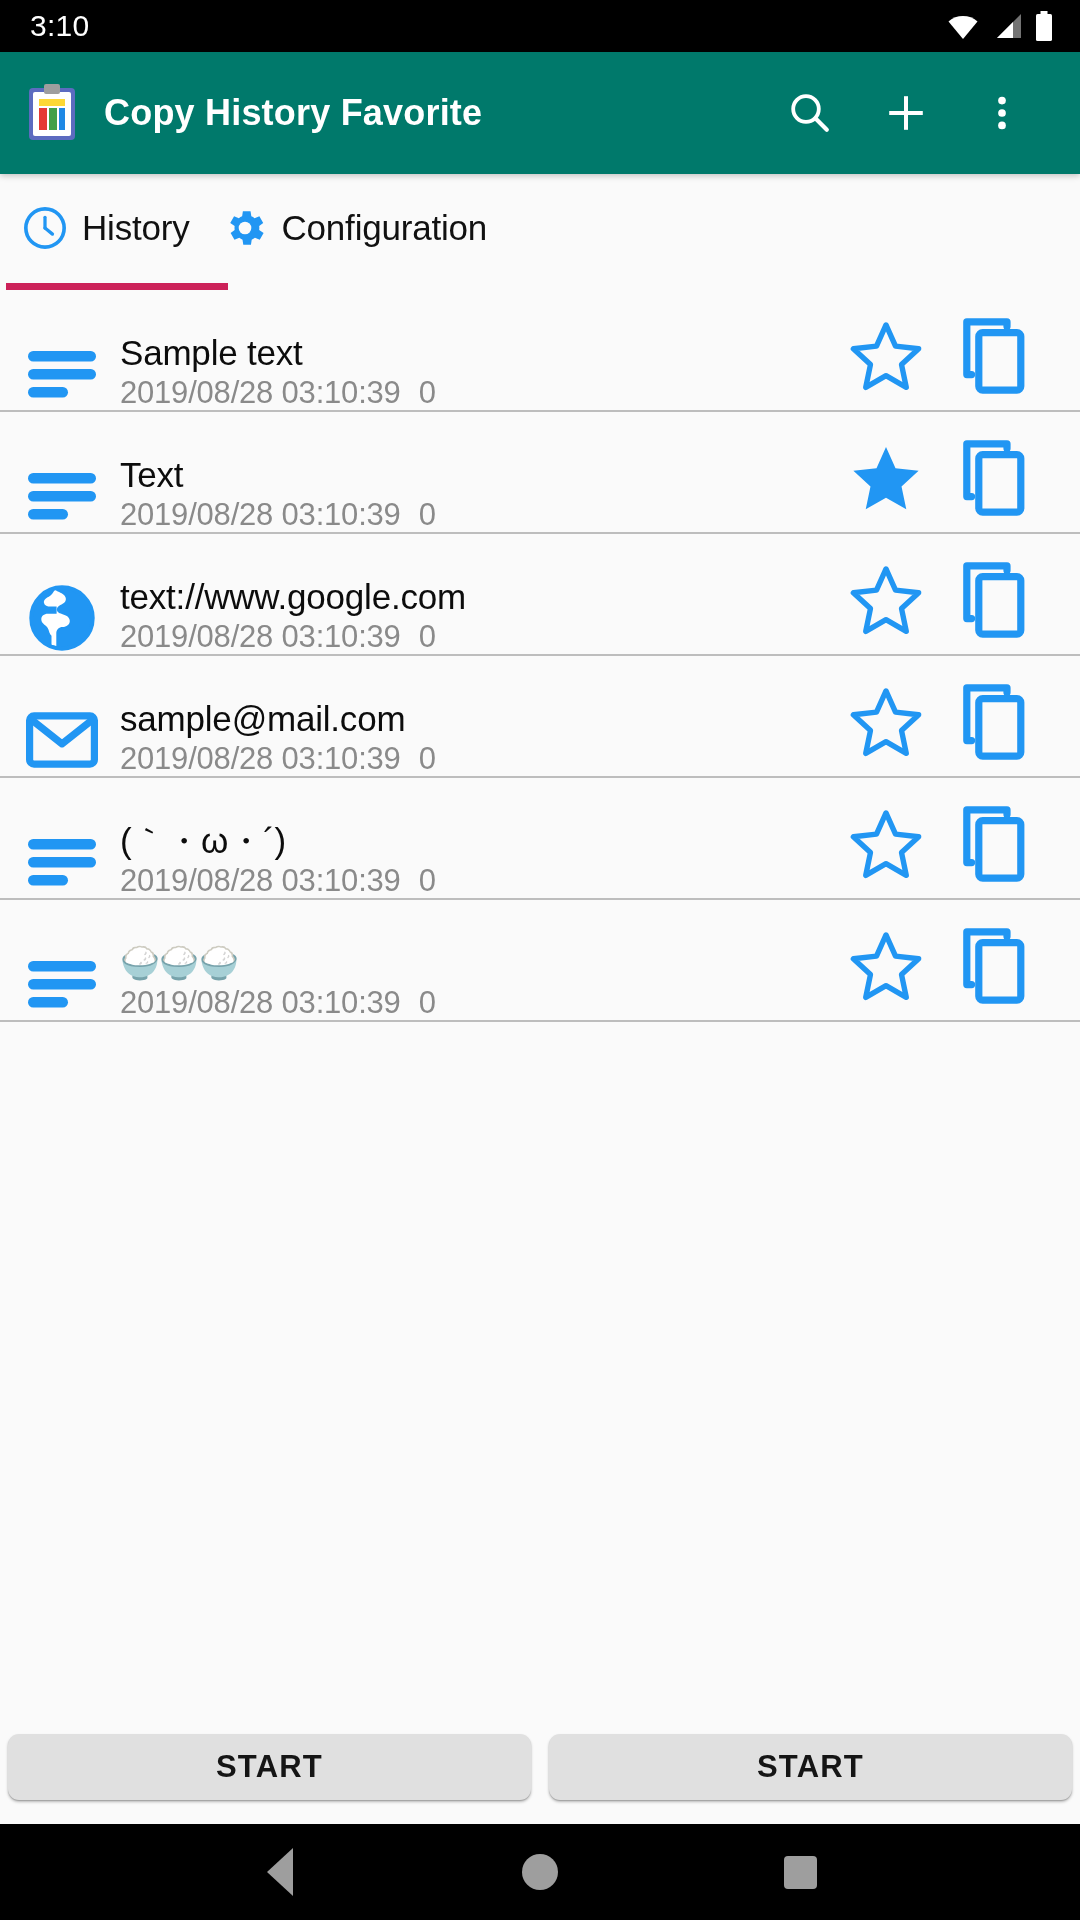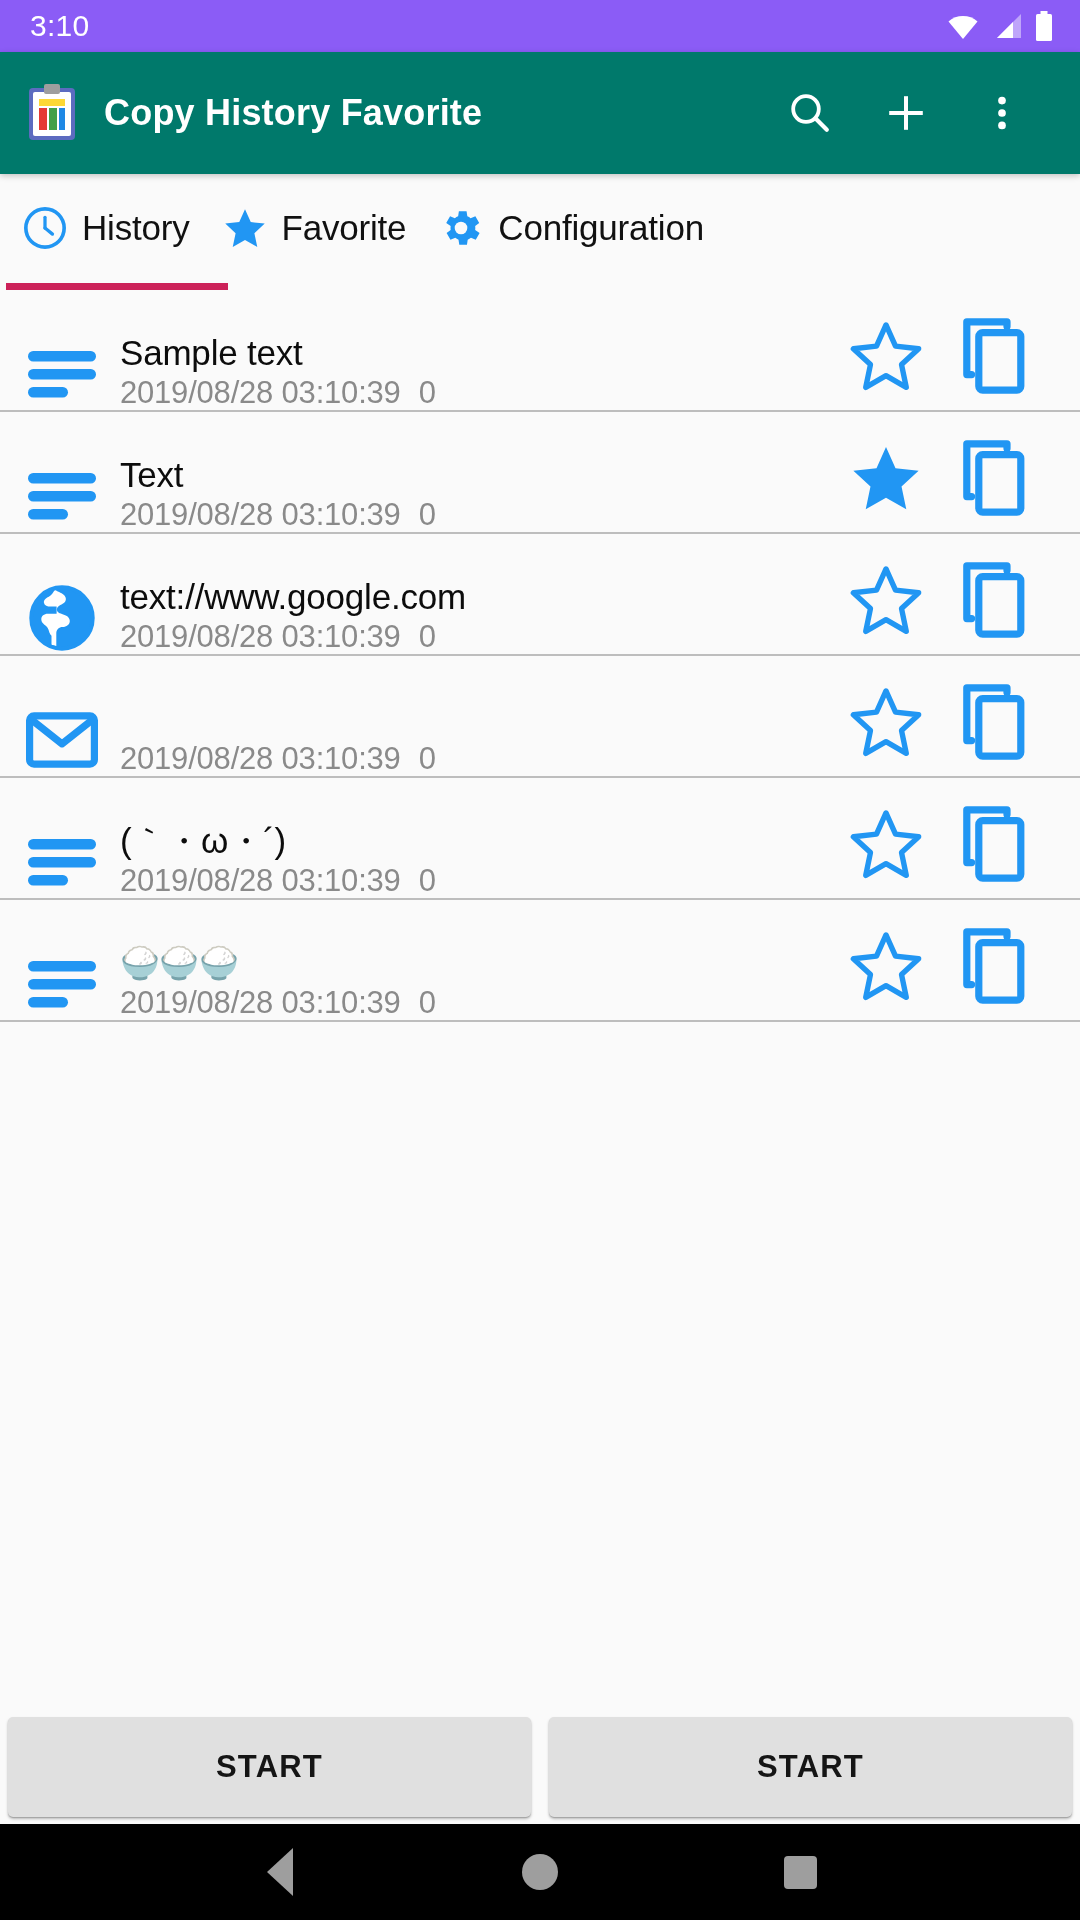--- a/index.html
+++ b/index.html
@@ -18,21 +18,21 @@
     height: 1920px;
     display: flex;
     flex-direction: column;
     background: #fafafa;
   }
 
   
   .status-bar {
     height: 52px;
     flex: 0 0 52px;
-    background: #8b5cf6;
+    background: #000000;
     display: flex;
     align-items: center;
     padding: 0 26px 0 30px;
     color: #ffffff;
   }
   .status-clock {
     font-size: 30px;
     font-weight: 400;
     letter-spacing: 0.3px;
     color: #ffffff;
@@ -207,24 +207,24 @@
     flex: 0 0 104px;
     height: 104px;
     display: flex;
     align-items: center;
     gap: 18px;
     padding: 0 8px 10px 8px;
     background: #fafafa;
   }
   .mat-button {
     flex: 1 1 0;
-    height: 100px;
+    height: 66px;
     background: #e0e0e0;
     border: none;
-    border-radius: 5px;
+    border-radius: 11px;
     box-shadow: 0 2px 3px rgba(0,0,0,0.26), 0 1px 1px rgba(0,0,0,0.16);
     font-family: "Liberation Sans", sans-serif;
     font-size: 31px;
     font-weight: bold;
     color: #151515;
     letter-spacing: 1.2px;
     cursor: pointer;
   }
 
   
@@ -340,28 +340,20 @@
       <span class="tab-icon">
         <svg width="46" height="46" viewBox="0 0 24 24">
           <circle cx="12" cy="12" r="10" fill="none" stroke="#2196F3" stroke-width="1.9"></circle>
           <line x1="12" y1="6.4" x2="12" y2="12" stroke="#2196F3" stroke-width="1.7" stroke-linecap="round"></line>
           <line x1="12" y1="12" x2="15.9" y2="15.2" stroke="#2196F3" stroke-width="1.7" stroke-linecap="round"></line>
         </svg>
       </span>
       <span class="tab-label">History</span>
     </div>
 
-    <div class="tab">
-      <span class="tab-icon">
-        <svg width="46" height="46" viewBox="0 0 24 24">
-          <path d="M12 2.2 L15.0 8.9 L22.3 9.7 L16.9 14.7 L18.4 21.9 L12 18.2 L5.6 21.9 L7.1 14.7 L1.7 9.7 L9.0 8.9 Z" fill="#2196F3"></path>
-        </svg>
-      </span>
-      <span class="tab-label">Favorite</span>
-    </div>
 
     <div class="tab">
       <span class="tab-icon">
         <svg width="46" height="46" viewBox="0 0 24 24">
           <path d="M19.4 13a7.5 7.5 0 0 0 0-2l2.1-1.6-2-3.5-2.5 1a7.6 7.6 0 0 0-1.7-1l-.4-2.7h-4l-.4 2.7a7.6 7.6 0 0 0-1.7 1l-2.5-1-2 3.5L6.6 11a7.5 7.5 0 0 0 0 2l-2.1 1.6 2 3.5 2.5-1a7.6 7.6 0 0 0 1.7 1l.4 2.7h4l.4-2.7a7.6 7.6 0 0 0 1.7-1l2.5 1 2-3.5z" fill="#2196F3"></path>
           <circle cx="12" cy="12" r="3.3" fill="#fafafa"></circle>
         </svg>
       </span>
       <span class="tab-label">Configuration</span>
     </div>
@@ -467,20 +459,21 @@
     </div>
 
     <div class="row">
       <span class="row-icon">
         <svg width="74" height="58" viewBox="0 0 26 20">
           <rect x="1.3" y="1.3" width="23.4" height="17.4" rx="1.6" fill="none" stroke="#2196F3" stroke-width="2.6"></rect>
           <path d="M2.4 3.0 L13 11.4 L23.6 3.0" fill="none" stroke="#2196F3" stroke-width="2.6" stroke-linecap="round" stroke-linejoin="round"></path>
         </svg>
       </span>
       <div class="row-text">
+        <div class="row-title">sample@mail.com</div>
         <div class="row-sub">
           <span>2019/08/28 03:10:39</span><span class="count">0</span>
         </div>
       </div>
       <div class="row-star">
         <span>
           <svg width="76" height="76" viewBox="0 0 24 24">
             <path d="M12 2.2 L15.0 8.9 L22.3 9.7 L16.9 14.7 L18.4 21.9 L12 18.2 L5.6 21.9 L7.1 14.7 L1.7 9.7 L9.0 8.9 Z" fill="none" stroke="#2196F3" stroke-width="1.7" stroke-linejoin="round"></path>
           </svg>
         </span>

